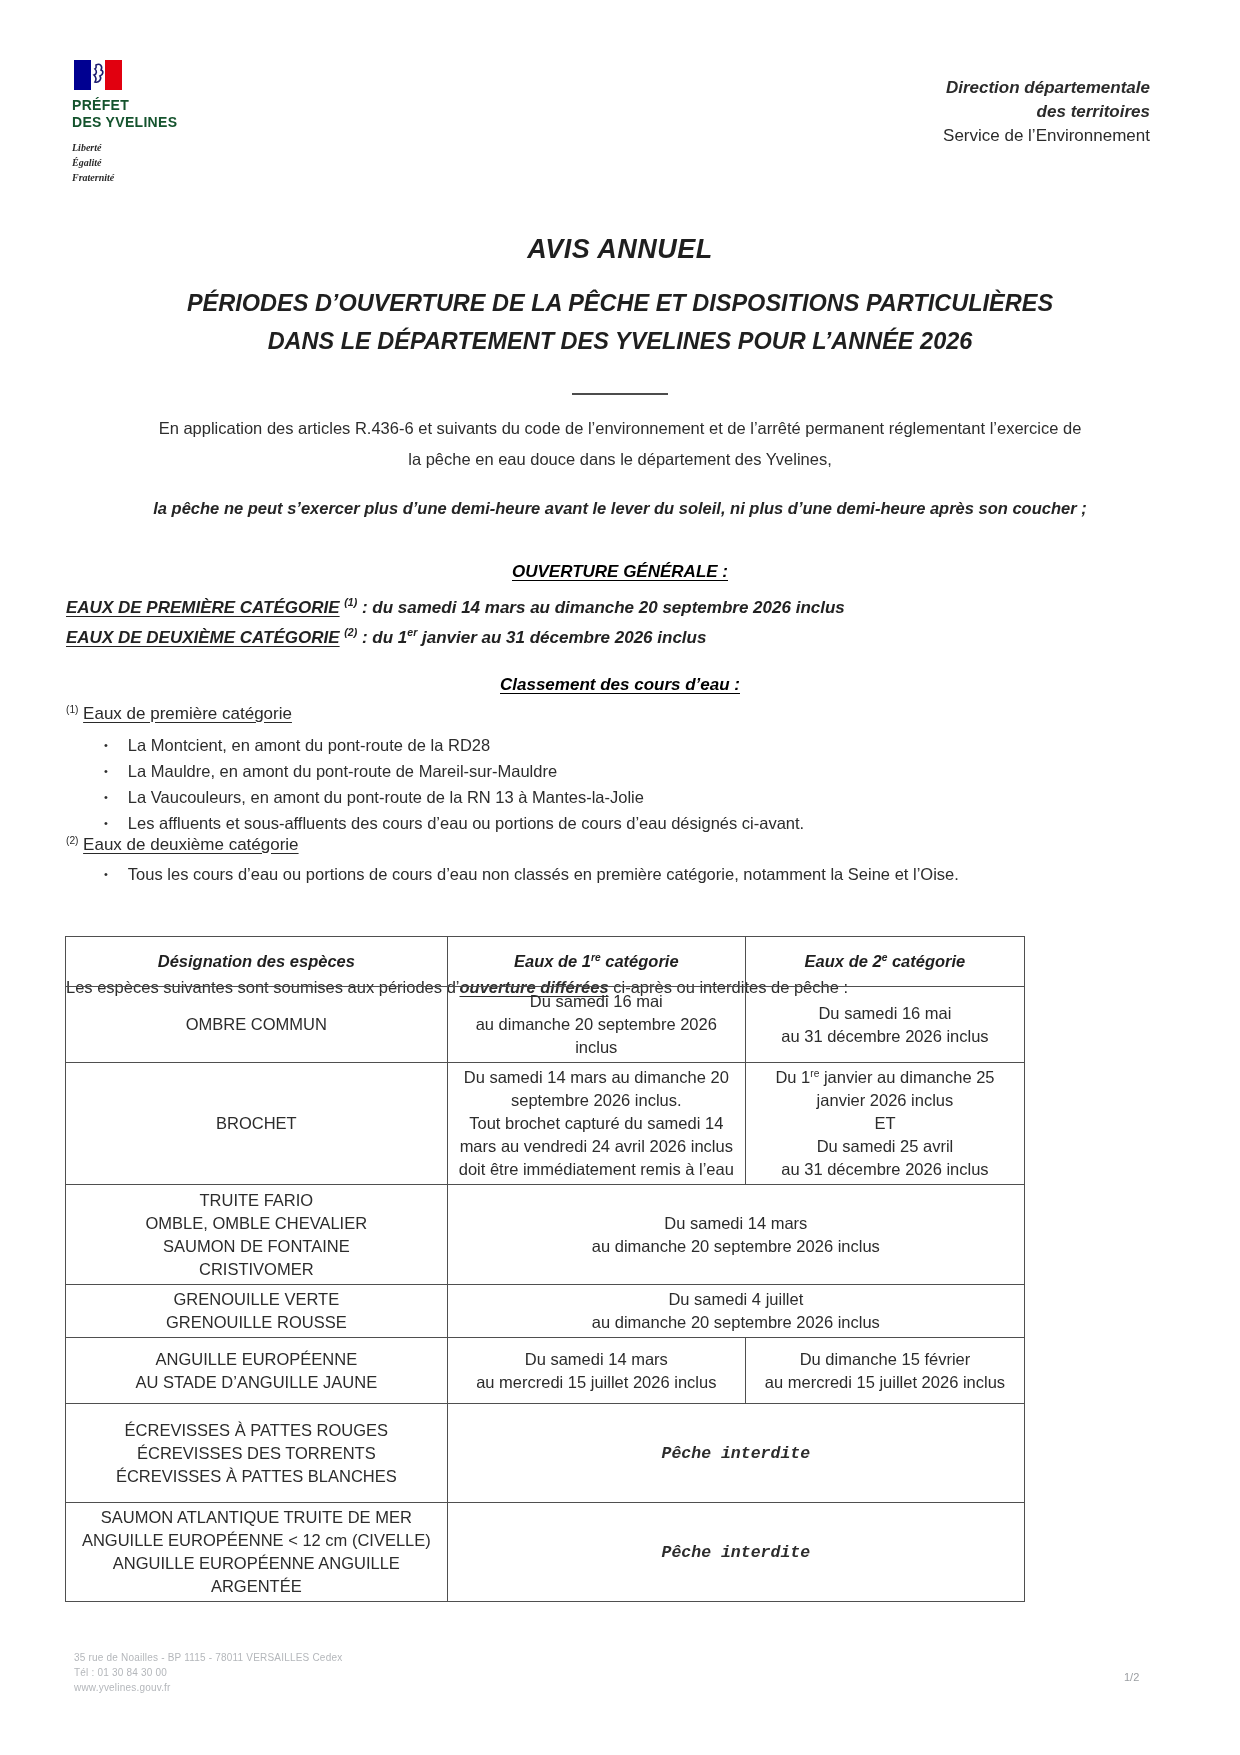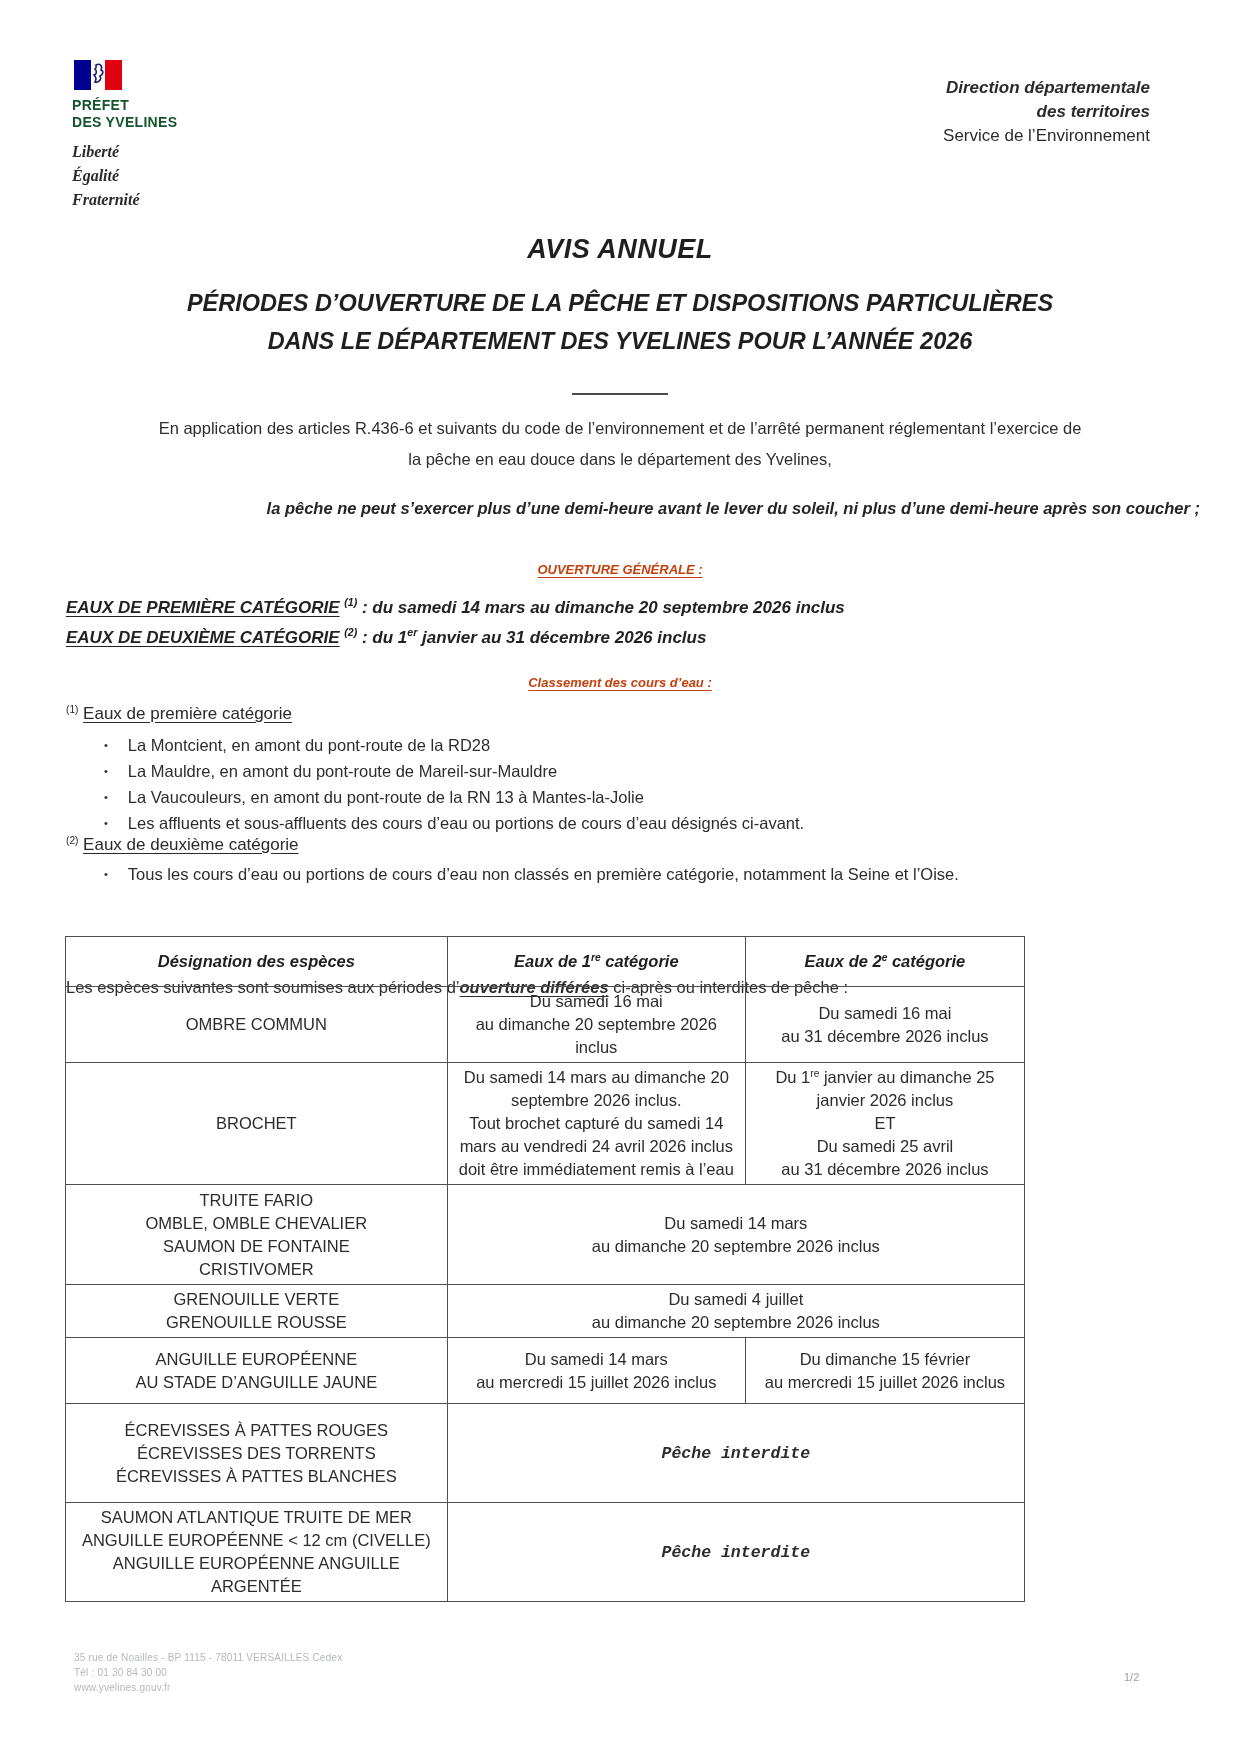--- a/index.html
+++ b/index.html
@@ -12,39 +12,39 @@
   }
 
   
   .gov-logo { position:absolute; left:72px; top:60px; }
   .flag { display:flex; width:48px; height:30px; margin-left:2px; }
   .flag .fb { width:17px; background:#000091; }
   .flag .fw { width:14px; background:#ffffff; position:relative; }
   .flag .fr { width:17px; background:#e1000f; }
   .flag svg { position:absolute; left:-4px; top:2px; }
   .brand { margin-top:7px; font-weight:bold; font-size:14px; line-height:1.22; color:#14532d; letter-spacing:.3px; }
-  .motto { margin-top:9px; font-family:"Liberation Serif", serif; font-style:italic; font-weight:bold; font-size:16px; line-height:1.5; color:#2a2a2a; }
+  .motto { margin-top:9px; font-family:"Liberation Serif", serif; font-style:italic; font-weight:bold; font-size:10px; line-height:1.5; color:#2a2a2a; }
 
   .dept { position:absolute; right:90px; top:76px; text-align:right; font-size:17px; line-height:1.42; color:#2b2b2b; }
   .dept .it { font-style:italic; font-weight:600; }
 
   
   .title-main { position:absolute; left:0; right:0; top:234px; text-align:center;
     font-size:27px; font-weight:bold; font-style:italic; color:#1f1f1f; letter-spacing:.5px; }
   .title-sub { position:absolute; left:60px; right:60px; top:284px; text-align:center;
     font-size:23.5px; font-weight:bold; font-style:italic; color:#1f1f1f; line-height:1.62; }
   .divider { position:absolute; left:572px; top:393px; width:96px; border-top:2.5px solid #4c4c4c; }
 
   
   .p1 { position:absolute; left:40px; right:40px; top:413px; text-align:center; line-height:1.85; color:#2d2d2d; }
-  .p2 { position:absolute; left:40px; right:40px; top:499px; text-align:right;
+  .p2 { position:absolute; left:40px; right:40px; top:499px; text-align:center;
     font-weight:bold; font-style:italic; color:#252525; }
 
   .section-head { position:absolute; left:0; right:0; text-align:center;
-    font-weight:bold; font-style:italic; font-size:13px; color:#c2410c; }
+    font-weight:bold; font-style:italic; font-size:17px; color:#000000; }
   .section-head .ul { text-decoration:underline; text-underline-offset:3px; }
 
   .cats { position:absolute; left:66px; top:593px; line-height:1.78; font-size:17px;
     font-weight:bold; font-style:italic; color:#222; }
   .cats .ul { text-decoration:underline; text-underline-offset:3px; }
   sup { font-size:.62em; line-height:0; }
 
   .cls-label { position:absolute; left:66px; font-size:16.5px; color:#2a2a2a; }
   .cls-label .ul { text-decoration:underline; text-underline-offset:3px; font-size:17px; }
   ul.rivers { position:absolute; left:104px; list-style:none; }

